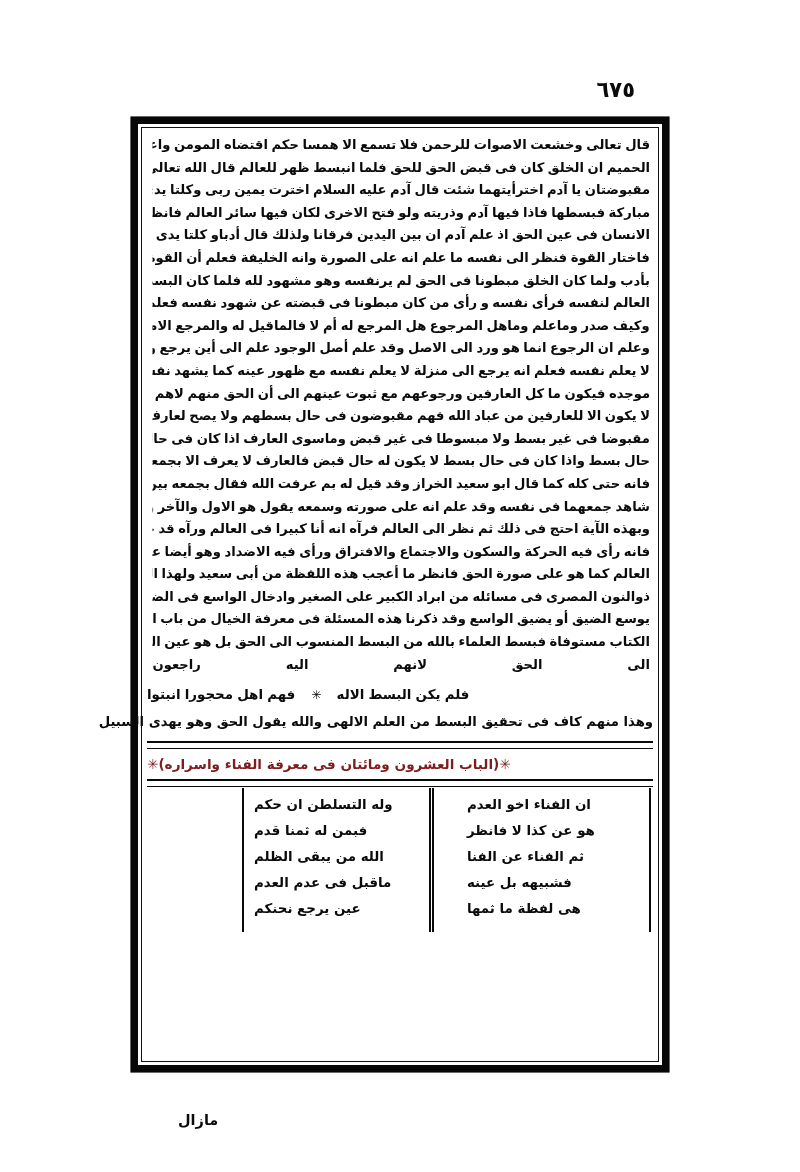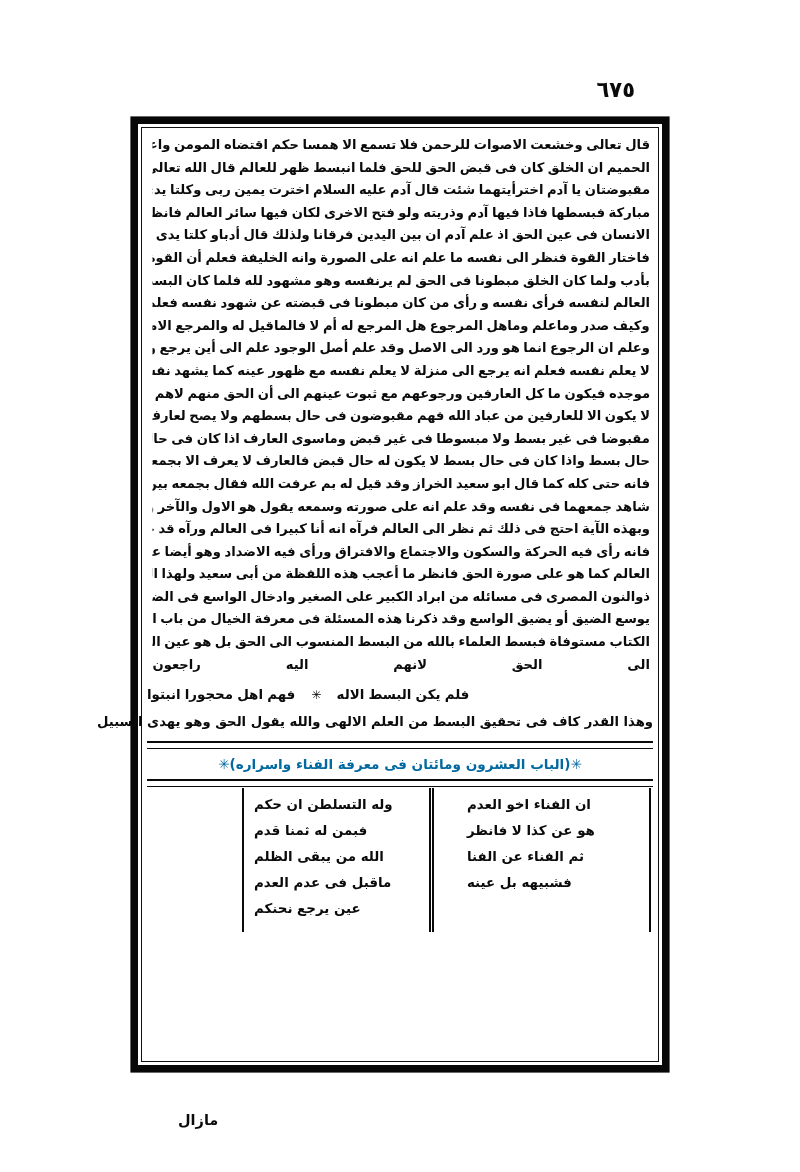--- a/index.html
+++ b/index.html
@@ -121,25 +121,25 @@
   
   .rule-double {
     margin: 7px 0 0 0;
     height: 5px;
     border-top: 2.2px solid #0a0a0a;
     border-bottom: 1.4px solid #0a0a0a;
   }
 
   .chapter-head {
     direction: rtl;
-    text-align: center;
+    text-align: left;
     font-family: "DejaVu Sans", sans-serif;
     font-size: 13.6px;
     font-weight: 700;
-    color: #0369a1;
+    color: #7f1d1d;
     letter-spacing: -0.7px;
     padding: 7px 0 7px 0;
     white-space: nowrap;
   }
 
   .rule-double-b {
     height: 5px;
     border-top: 2.2px solid #0a0a0a;
     border-bottom: 1.6px solid #0a0a0a;
     margin-bottom: 2px;
@@ -259,35 +259,36 @@
         <span class="ln">ذوالنون المصرى فى مسائله من ابراد الكبير على الصغير وادخال الواسع فى الضيق من غير ان</span>
         <span class="ln">يوسع الضيق أو يضيق الواسع وقد ذكرنا هذه المسئلة فى معرفة الخيال من باب المعرفة من هذا</span>
         <span class="ln">الكتاب مستوفاة فبسط العلماء بالله من البسط المنسوب الى الحق بل هو عين البسط المنسوب</span>
         <span class="ln">الى الحق لانهم اليه راجعون</span>
       </div>
 
       <div class="verse-block">
         <span class="vln"><span>فلم يكن البسط الاله</span><span class="verse-sep">✳</span><span>فهم اهل محجورا انبتوا</span></span>
       </div>
 
-      <div class="closing-line">وهذا القدر كاف فى تحقيق البسط من العلم الالهى والله يقول الحق وهو يهدى السبيل</div>
+      <div class="closing-line">وهذا منهم كاف فى تحقيق البسط من العلم الالهى والله يقول الحق وهو يهدى السبيل</div>
 
       <div class="rule-double"></div>
       <div class="chapter-head">✳(الباب العشرون ومائتان فى معرفة الفناء واسراره)✳</div>
       <div class="rule-double-b"></div>
 
       <div class="verse-table">
 
         <div class="vt-edge"></div>
 
         <div class="vt-col vt-col-right">
           <span class="tln">ان الفناء اخو العدم</span>
           <span class="tln">هو عن كذا لا فانظر</span>
           <span class="tln">ثم الفناء عن الفنا</span>
           <span class="tln">فشبيهه بل عينه</span>
+          <span class="tln">هى لفظة ما ثمها</span>
         </div>
 
         <div class="vt-divider"></div>
 
         <div class="vt-col vt-col-left">
           <span class="tln">وله التسلطن ان حكم</span>
           <span class="tln">فبمن له ثمنا قدم</span>
           <span class="tln">الله من يبقى الظلم</span>
           <span class="tln">ماقبل فى عدم العدم</span>
           <span class="tln">عين يرجع نحنكم</span>

